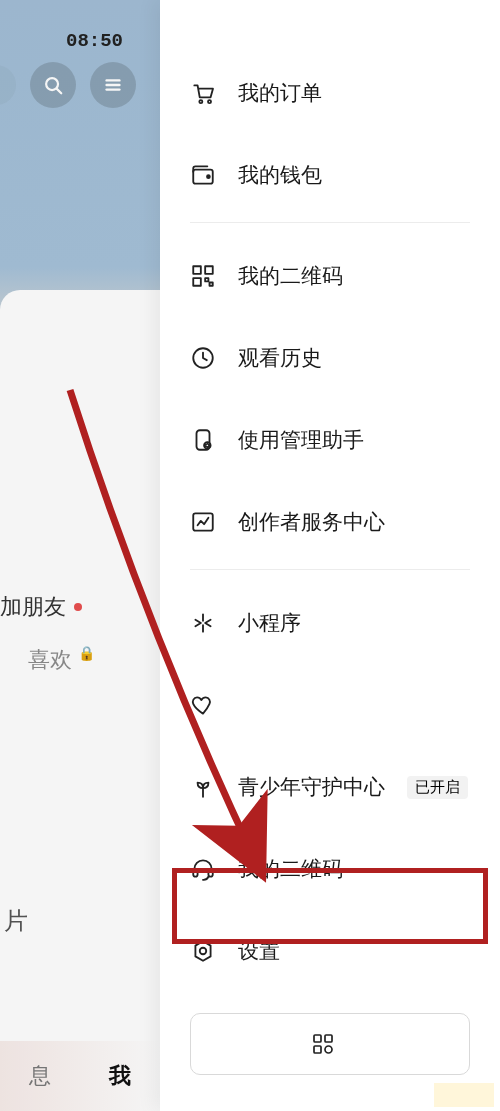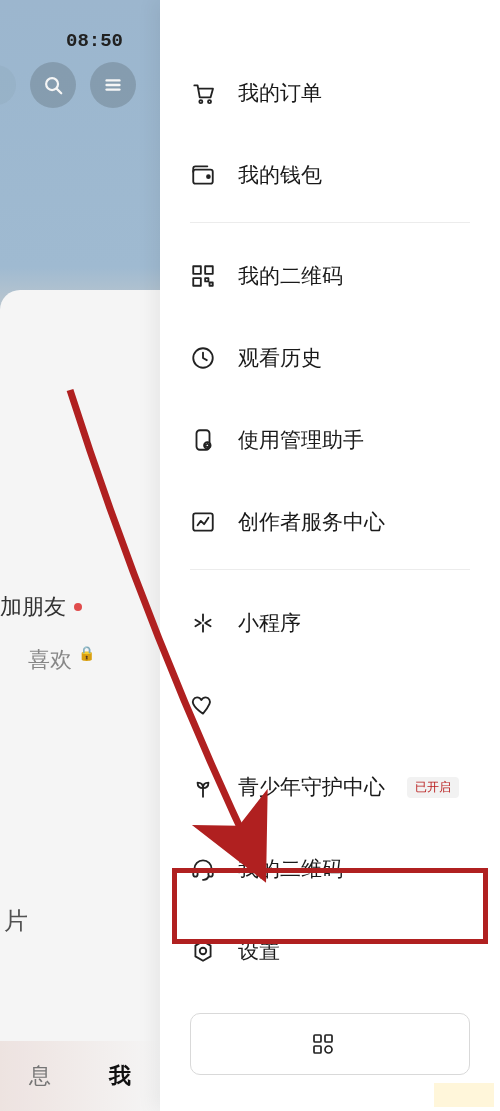--- a/index.html
+++ b/index.html
@@ -43,21 +43,21 @@
   }
   .menu { padding: 0 18px 0 30px; }
   .menu-item {
     display: flex; align-items: center; gap: 22px;
     height: 82px;
     font-size: 21px; color: #1a1a1a;
   }
   .menu-item .ico { width: 26px; height: 26px; flex: 0 0 26px; display:flex; align-items:center; justify-content:center; }
   .menu-item .ico svg { width: 26px; height: 26px; stroke: #222; stroke-width: 1.7; fill: none; stroke-linecap: round; stroke-linejoin: round; }
   .menu-item .badge {
-    font-size: 12px; color: #b91c1c; background: #f2f2f2; border-radius: 4px; padding: 2px 8px;
+    font-size: 15px; color: #000000; background: #f2f2f2; border-radius: 4px; padding: 2px 8px;
   }
   .sep { height: 1px; background: #ececec; margin: 6px 30px 12px 30px; }
 
   .bottom-btn {
     position: absolute; left: 30px; right: 30px; bottom: 36px; height: 62px;
     border: 1.5px solid #d9d9d9; border-radius: 10px; background: #fff;
     display: flex; align-items: center; justify-content: center; gap: 14px;
     font-size: 20px; color: #333;
   }
   .bottom-btn svg { width:24px; height:24px; stroke:#222; stroke-width:1.7; fill:none; }

